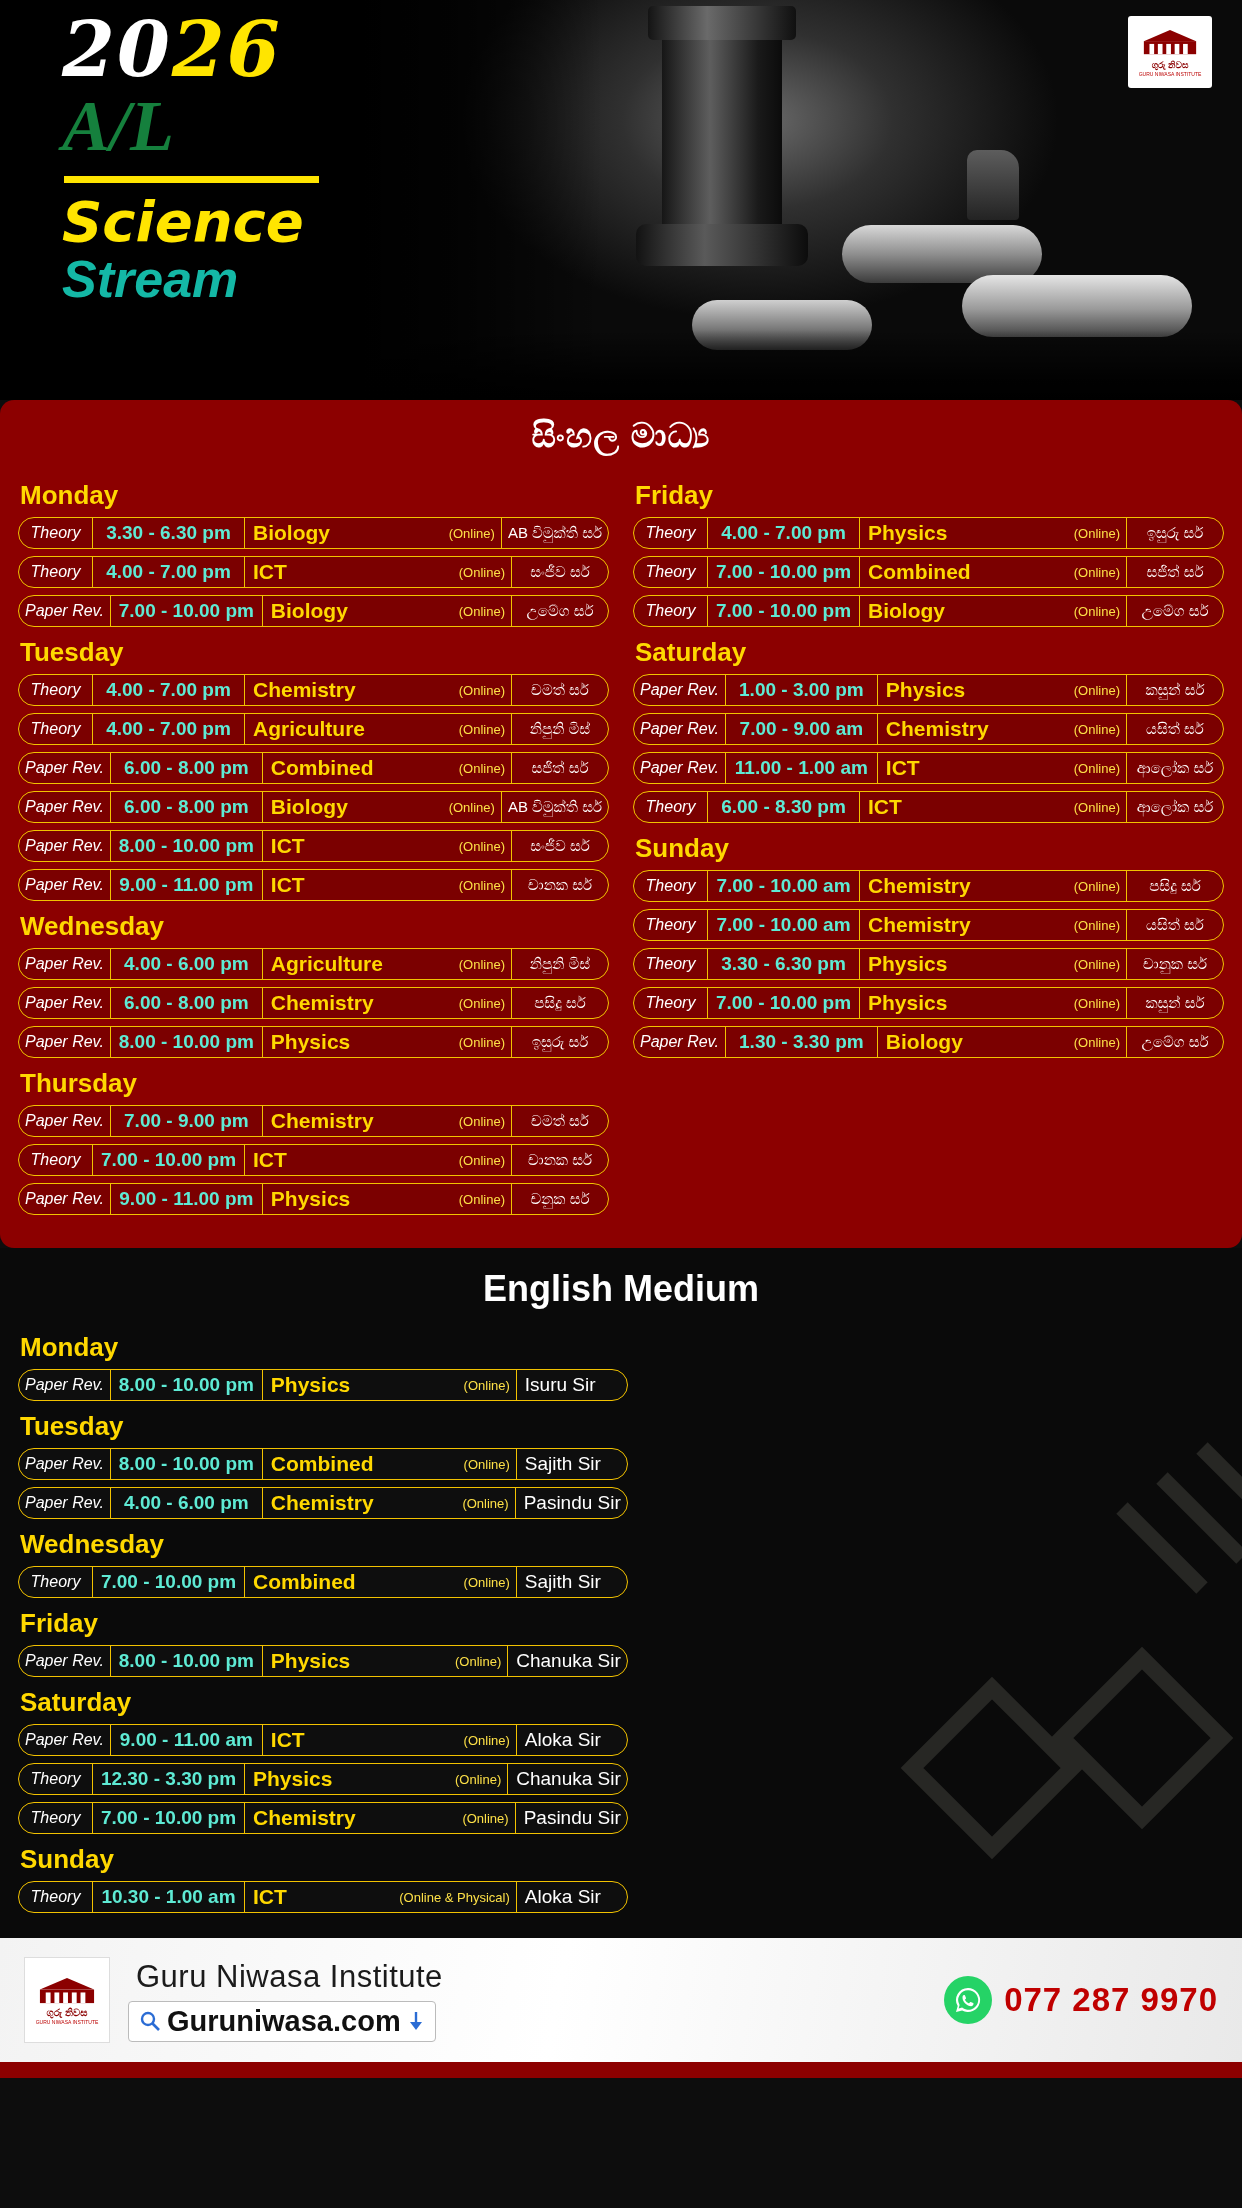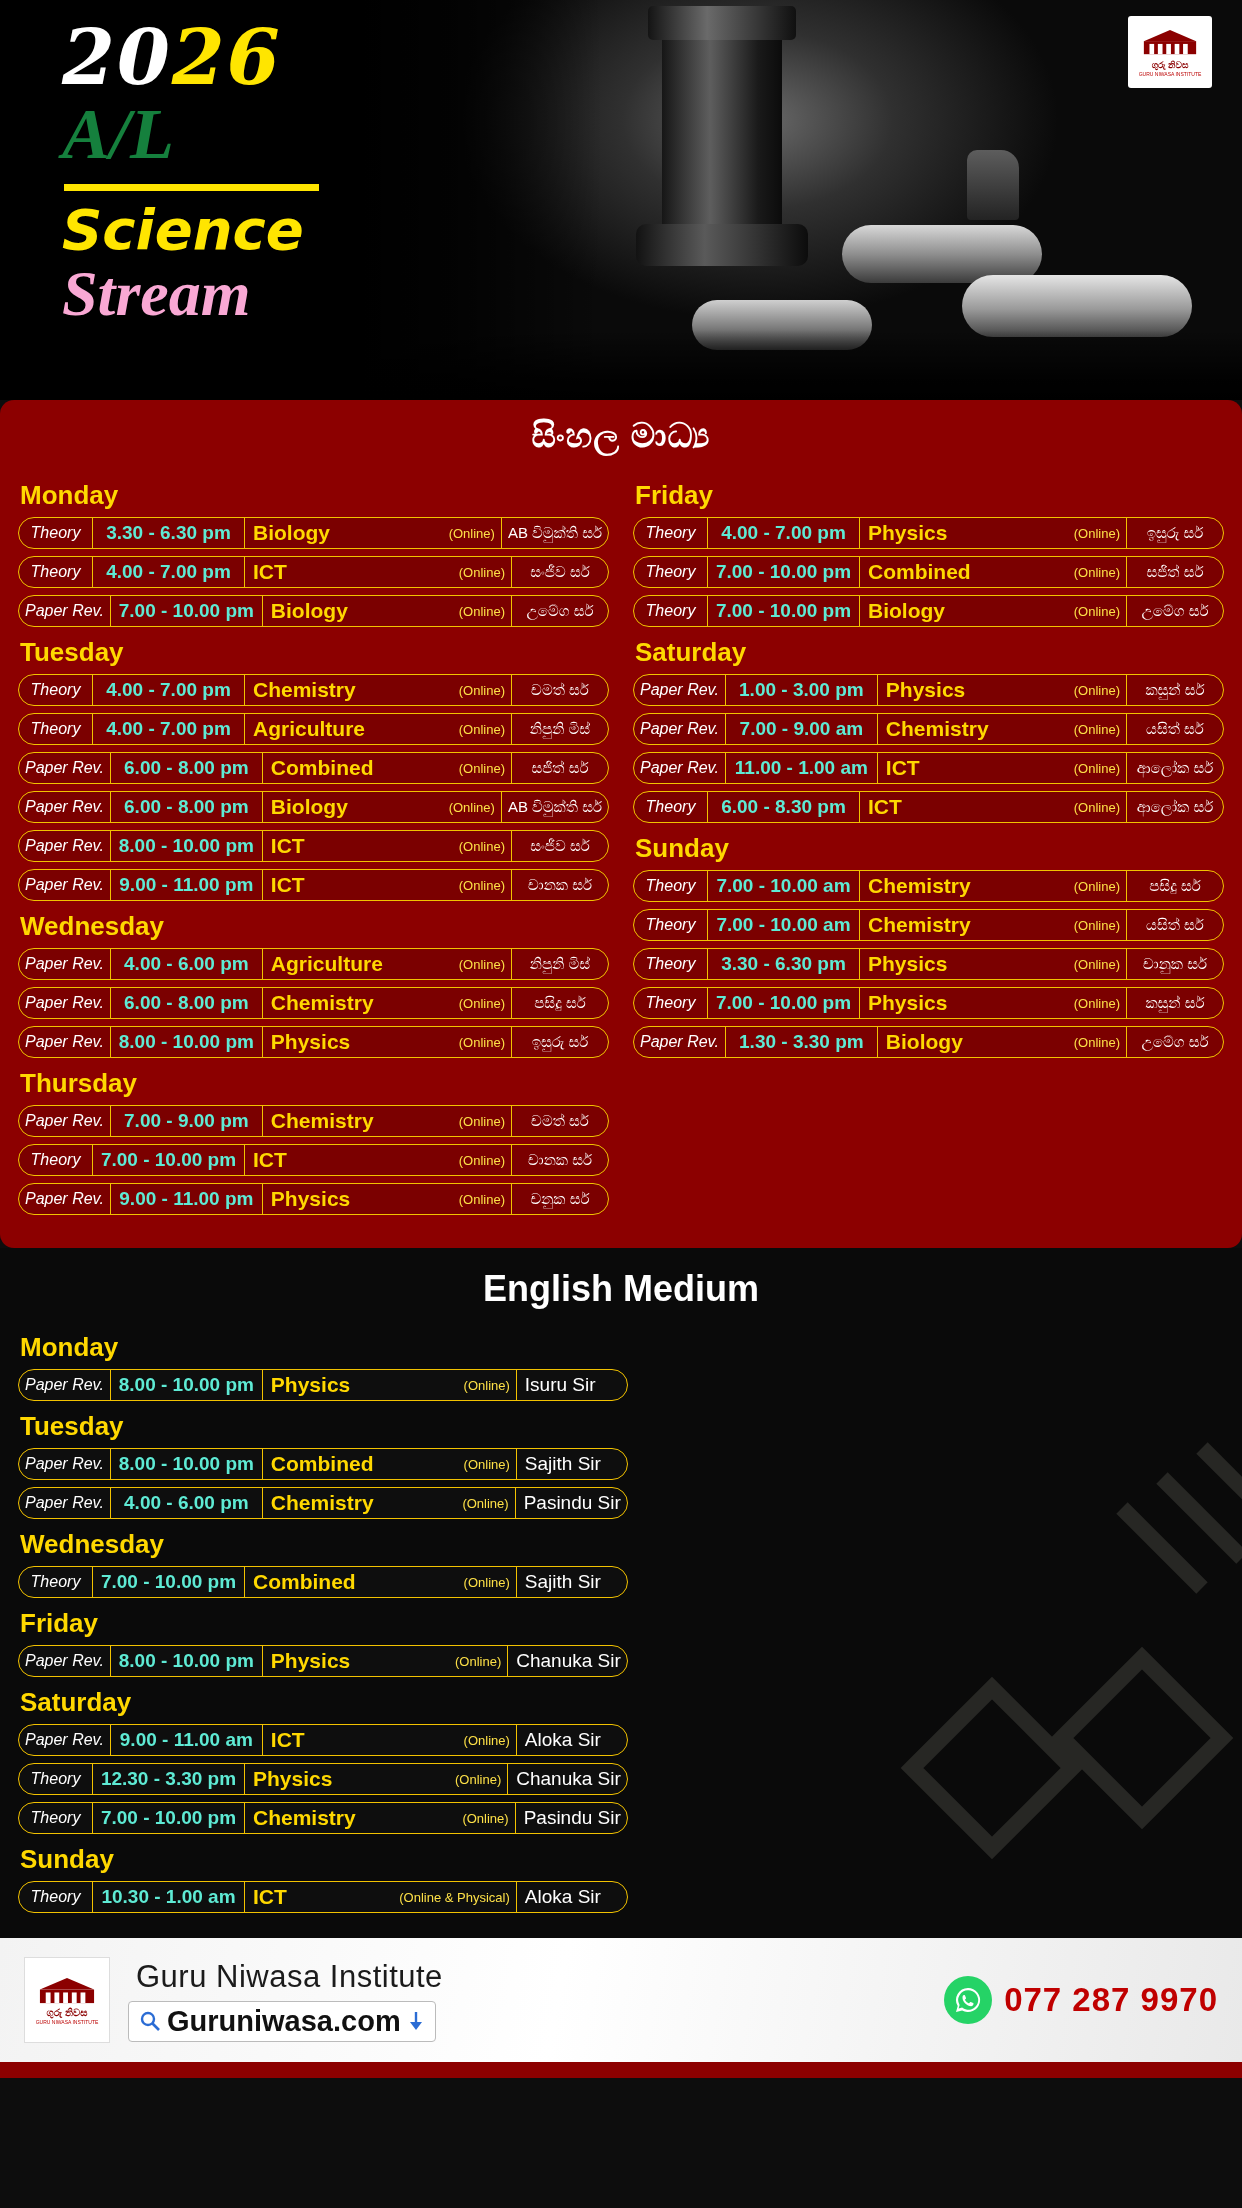--- a/index.html
+++ b/index.html
@@ -67,21 +67,21 @@
     background: linear-gradient(180deg,#5d5d5d,#232323);
     border-radius: 10px 18px 4px 4px;
   }
   .floorline {
     position:absolute; left:0; right:0; bottom:0; height:70px;
     background: linear-gradient(180deg, rgba(0,0,0,0) 0%, rgba(0,0,0,0.85) 70%, #000 100%);
   }
 
   .title-block {
     position: absolute;
-    left: 62px; top: 18px;
+    left: 62px; top: 10px;
     width: 330px;
     z-index: 5;
   }
   .t-2026 {
     font-family: "DejaVu Serif", serif;
     font-style: italic;
     font-weight: 700;
     font-size: 76px;
     letter-spacing: 2px;
     line-height: 1.05;
@@ -105,25 +105,25 @@
   .t-science {
     font-family: "DejaVu Sans", sans-serif;
     font-weight: 700;
     font-style: italic;
     font-size: 56px;
     color: #ffe500;
     line-height: 1.05;
     text-shadow: 2px 2px 0 #000;
   }
   .t-stream {
-    font-family: Liberation Serif, serif;
+    font-family: Liberation Sans, sans-serif;
     font-weight: 700;
     font-style: italic;
-    font-size: 64px;
-    color: #f9a8d4;
+    font-size: 52px;
+    color: #14b8a6;
     line-height: 1.05;
     text-shadow: 2px 2px 0 #000;
   }
 
   .logo-badge {
     position: absolute;
     right: 30px; top: 16px;
     width: 84px; height: 72px;
     background: #fff;
     border-radius: 3px;

